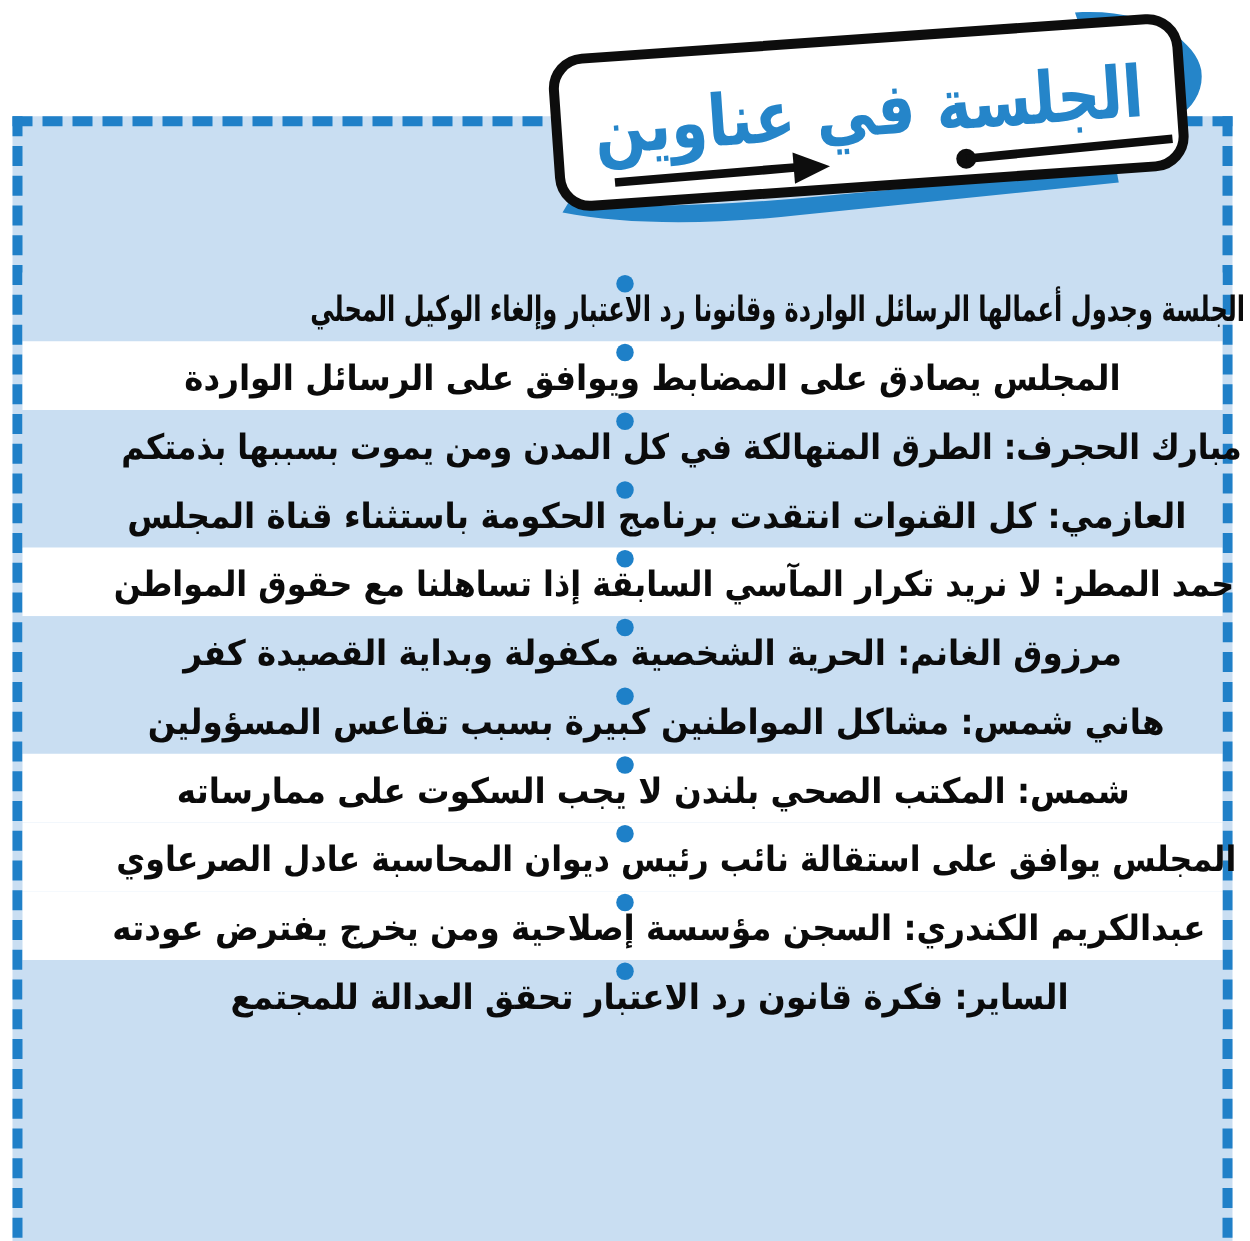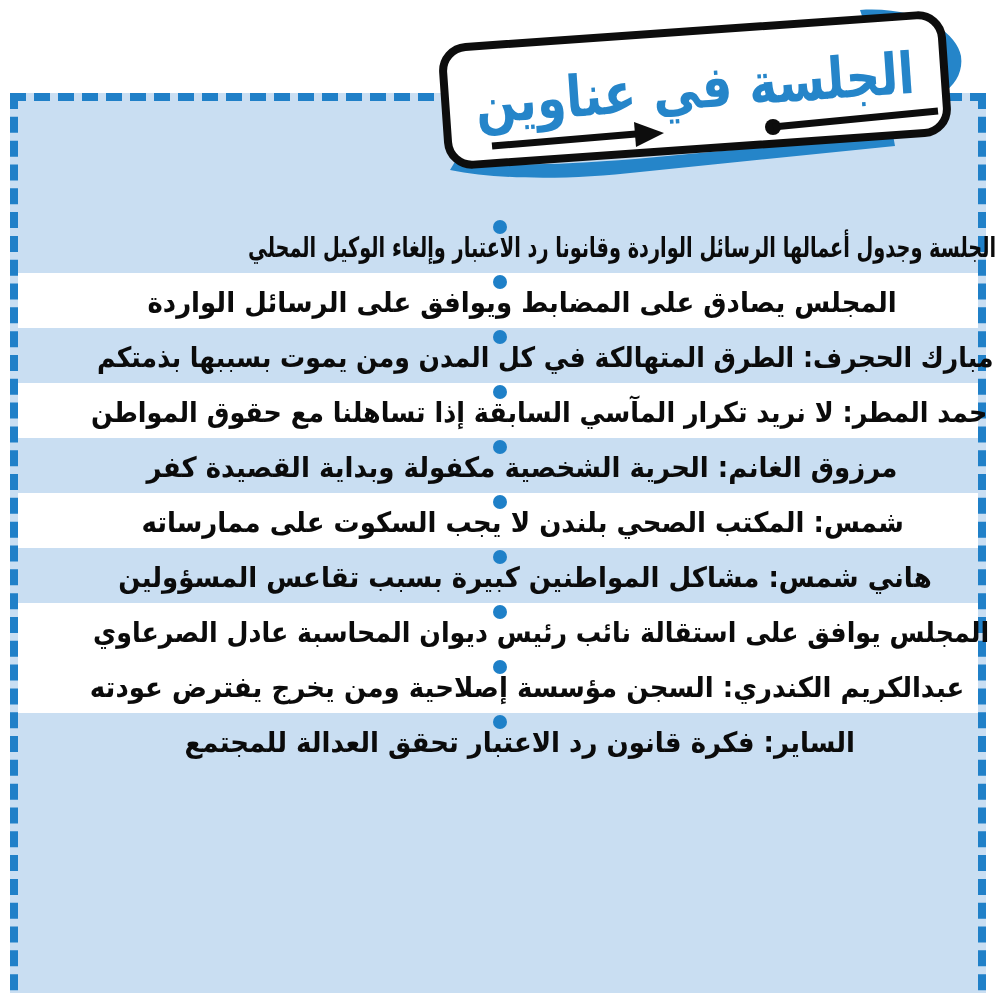--- a/index.html
+++ b/index.html
@@ -78,35 +78,39 @@
       <span class="row-text" style="transform: scaleX(0.689231);">السعدون يفتتح الجلسة وجدول أعمالها الرسائل الواردة وقانونا رد الاعتبار وإلغاء الوكيل المحلي</span>
     </div>
         <div class="row white">
       <span class="bullet"></span>
       <span class="row-text" style="transform: scaleX(0.93);">المجلس يصادق على المضابط ويوافق على الرسائل الواردة</span>
     </div>
         <div class="row blue">
       <span class="bullet"></span>
       <span class="row-text" style="transform: scaleX(0.896897);">مبارك الحجرف: الطرق المتهالكة في كل المدن ومن يموت بسببها بذمتكم</span>
     </div>
+        <div class="row blue">
+      <span class="bullet"></span>
+      <span class="row-text" style="transform: scaleX(0.93);">العازمي: كل القنوات انتقدت برنامج الحكومة باستثناء قناة المجلس</span>
+    </div>
         <div class="row white">
       <span class="bullet"></span>
       <span class="row-text" style="transform: scaleX(0.907801);">حمد المطر: لا نريد تكرار المآسي السابقة إذا تساهلنا مع حقوق المواطن</span>
     </div>
         <div class="row blue">
       <span class="bullet"></span>
       <span class="row-text" style="transform: scaleX(0.93);">مرزوق الغانم: الحرية الشخصية مكفولة وبداية القصيدة كفر</span>
     </div>
+        <div class="row blue">
+      <span class="bullet"></span>
+      <span class="row-text" style="transform: scaleX(0.93);">هاني شمس: مشاكل المواطنين كبيرة بسبب تقاعس المسؤولين</span>
+    </div>
         <div class="row white">
       <span class="bullet"></span>
       <span class="row-text" style="transform: scaleX(0.93);">شمس: المكتب الصحي بلندن لا يجب السكوت على ممارساته</span>
-    </div>
-        <div class="row blue">
-      <span class="bullet"></span>
-      <span class="row-text" style="transform: scaleX(0.93);">هاني شمس: مشاكل المواطنين كبيرة بسبب تقاعس المسؤولين</span>
     </div>
         <div class="row white">
       <span class="bullet"></span>
       <span class="row-text" style="transform: scaleX(0.904137);">المجلس يوافق على استقالة نائب رئيس ديوان المحاسبة عادل الصرعاوي</span>
     </div>
         <div class="row white">
       <span class="bullet"></span>
       <span class="row-text" style="transform: scaleX(0.93);">عبدالكريم الكندري: السجن مؤسسة إصلاحية ومن يخرج يفترض عودته</span>
     </div>
         <div class="row blue">

